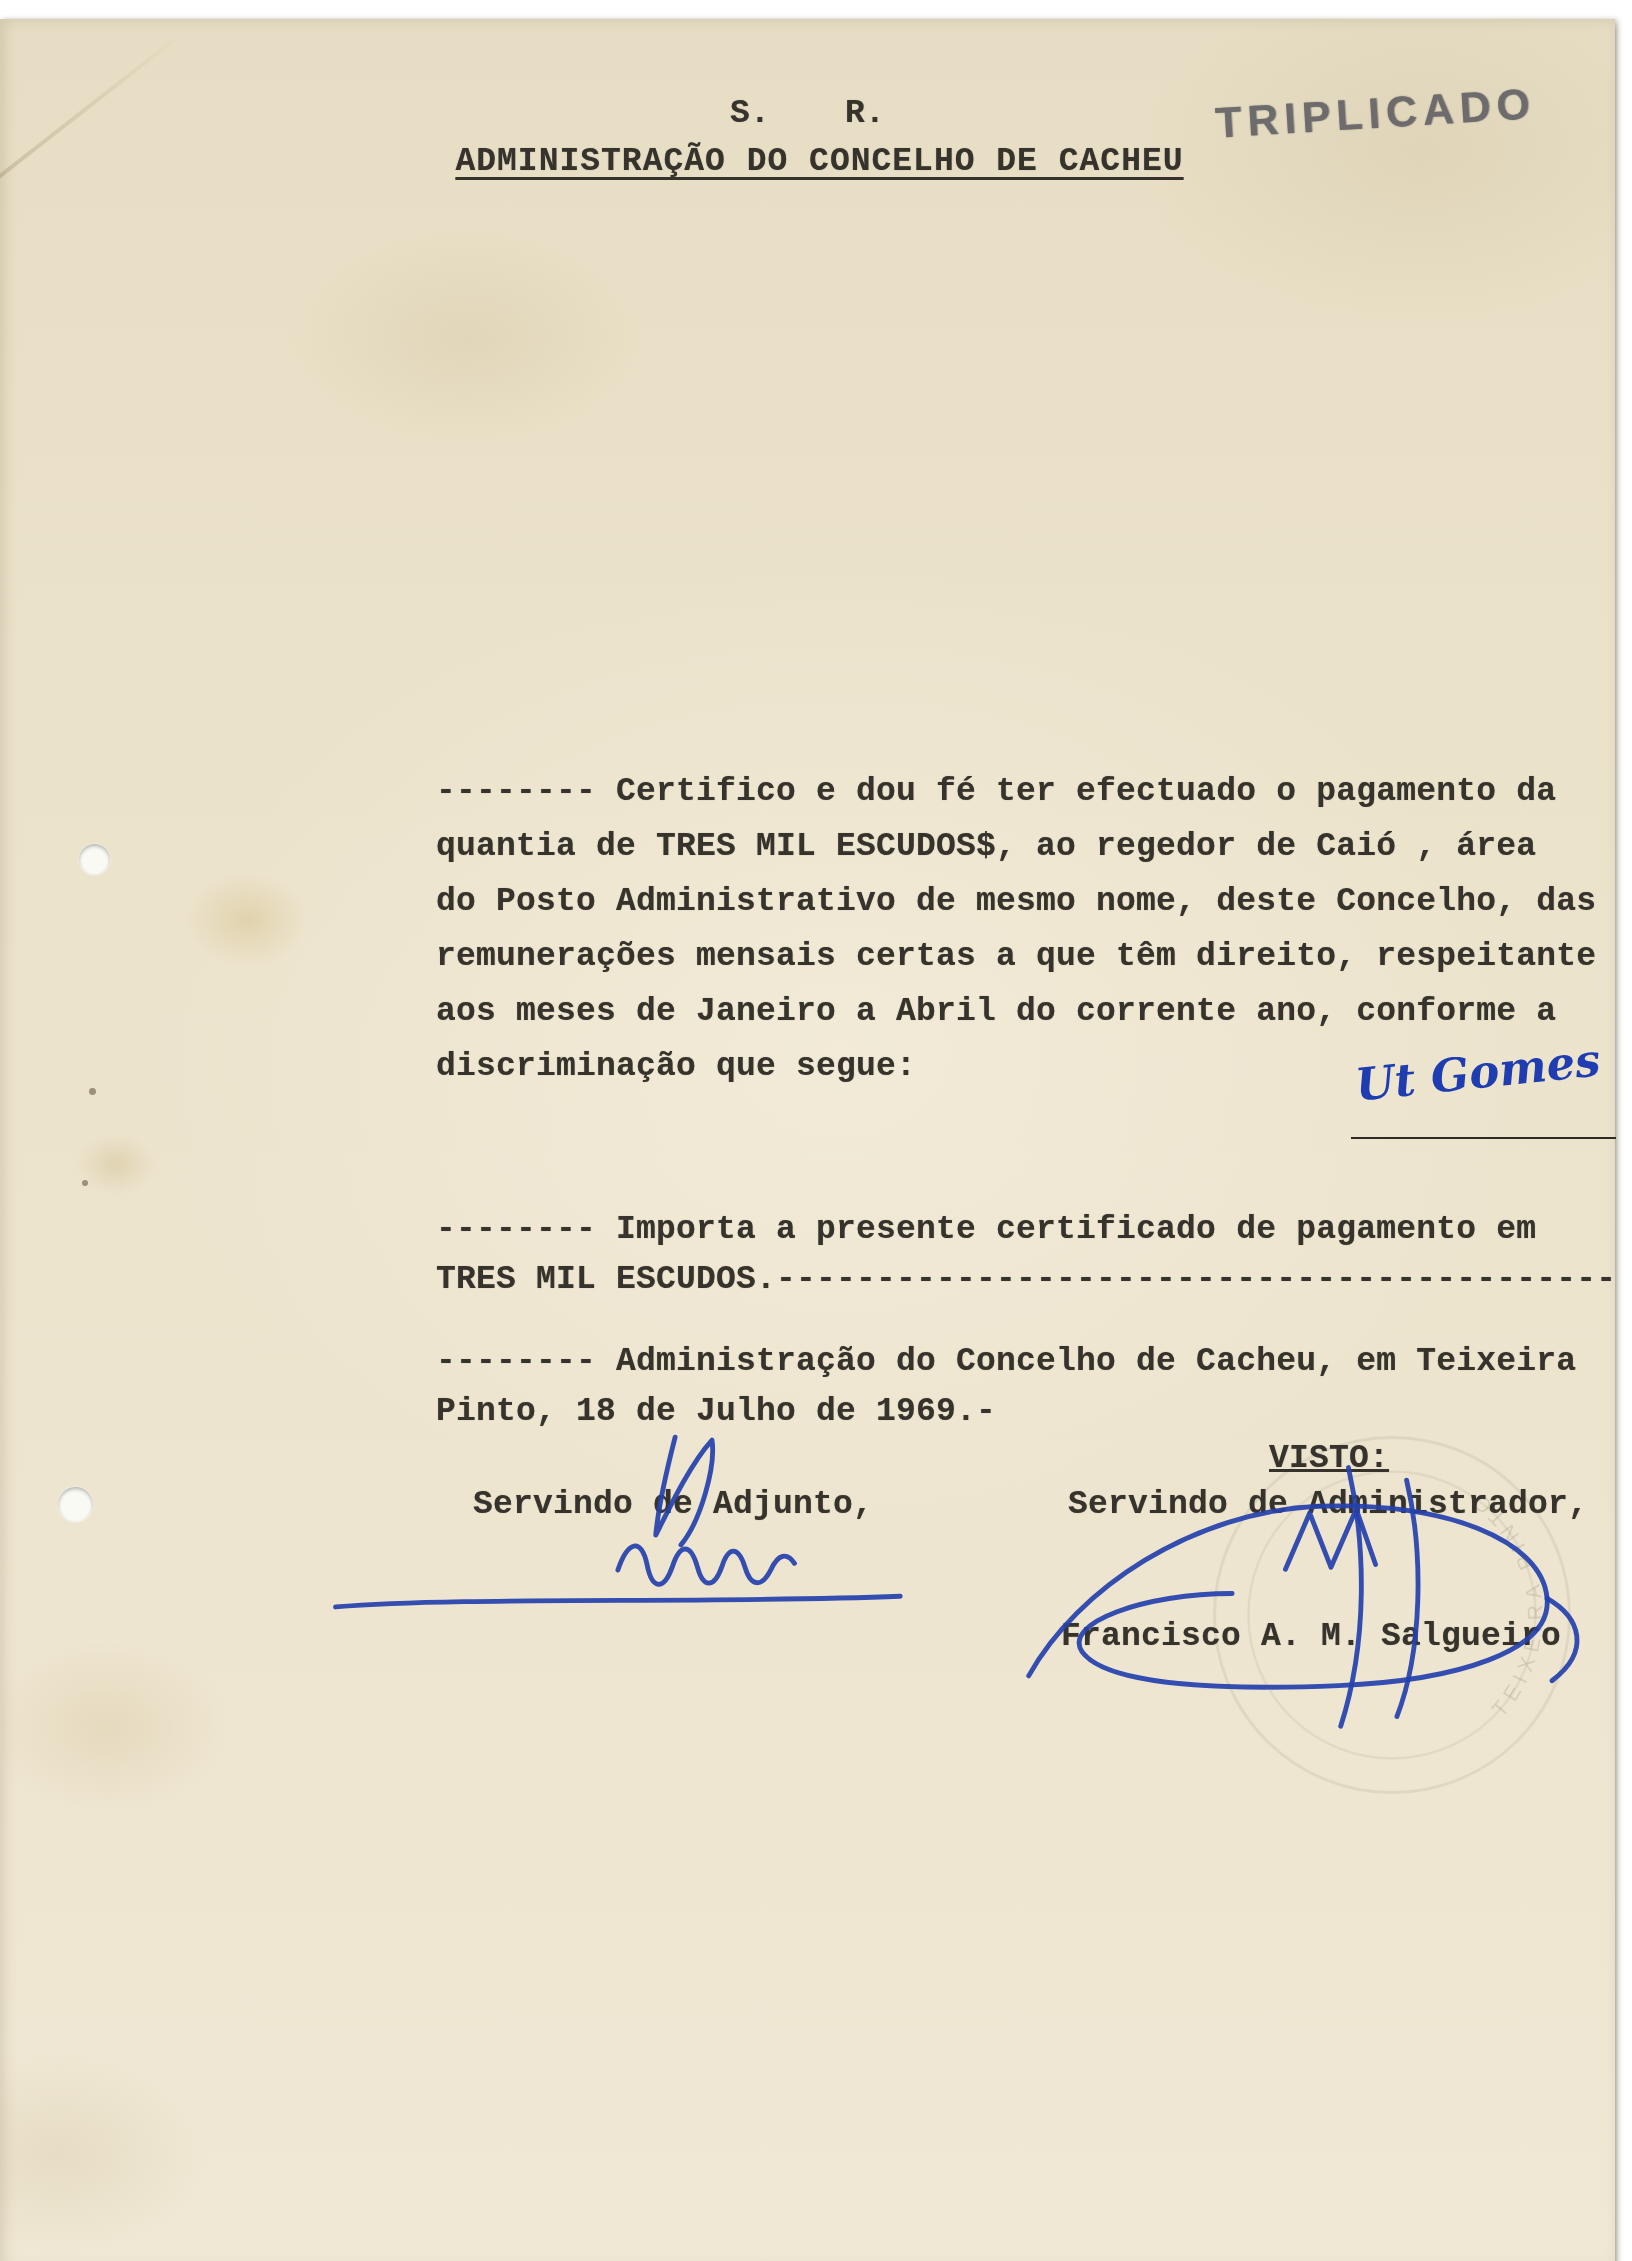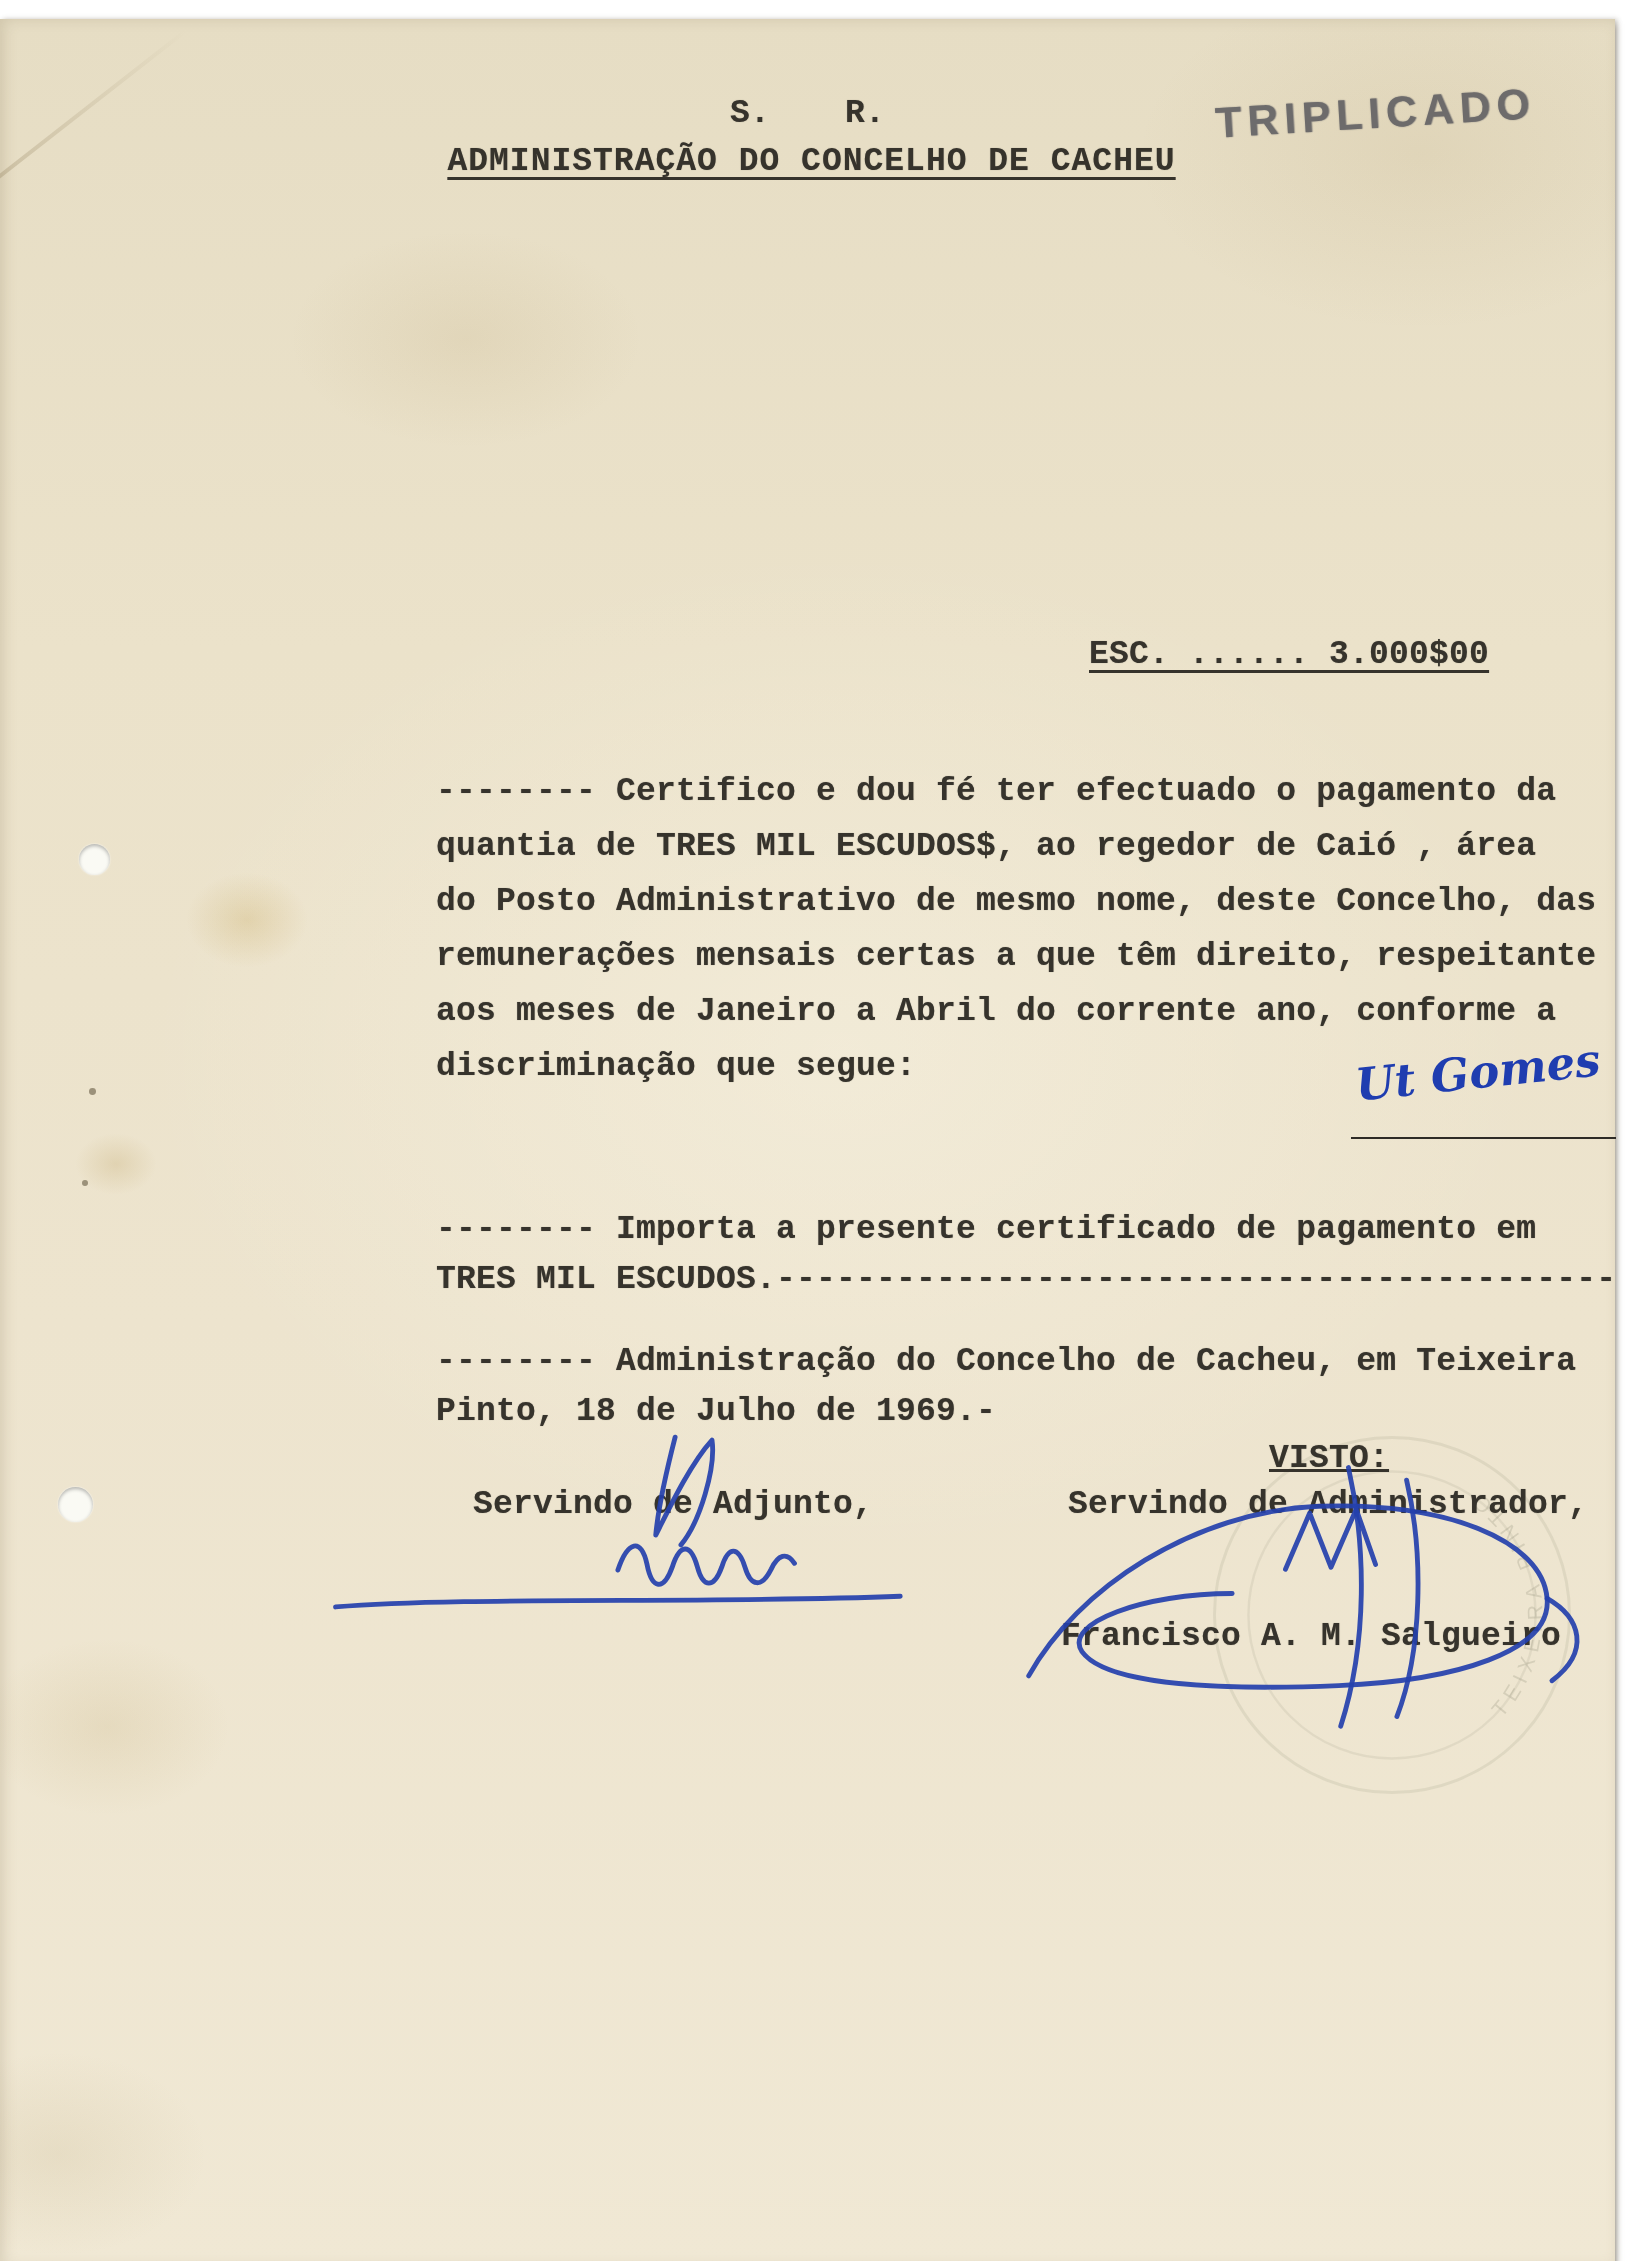--- a/index.html
+++ b/index.html
@@ -81,26 +81,25 @@
 </style>
 </head>
 <body>
 
 <div class="page">
 
   <div class="crease"></div>
 
   <div class="abs typed" style="top:76px;left:0;width:100%;text-align:center;word-spacing:17.5px;">S.  R.</div>
 
-  <div class="abs typed underline" style="top:124px;left:4px;width:100%;text-align:center;letter-spacing:1px;">ADMINISTRAÇÃO DO CONCELHO DE CACHEU</div>
+  <div class="abs typed underline" style="top:124px;left:12px;width:100%;text-align:center;letter-spacing:1px;">ADMINISTRAÇÃO DO CONCELHO DE CACHEU</div>
 
   <div class="abs stamp" style="top:70px;left:1215px;">TRIPLICADO</div>
 
 
-  <div class="abs typed underline" style="top:617px;left:1089px;">ESC. ...... 3.000$00</div>
 
   <div class="abs para" style="top:745px;left:436px;width:1203px;">
     <div class="typed line">-------- Certifico e dou fé ter efectuado o pagamento da</div>
     <div class="typed line">quantia de TRES MIL ESCUDOS$, ao regedor de Caió , área</div>
     <div class="typed line">do Posto Administrativo de mesmo nome, deste Concelho, das</div>
     <div class="typed line">remunerações mensais certas a que têm direito, respeitante</div>
     <div class="typed line">aos meses de Janeiro a Abril do corrente ano, conforme a</div>
     <div class="typed line">discriminação que segue:</div>
   </div>
 

